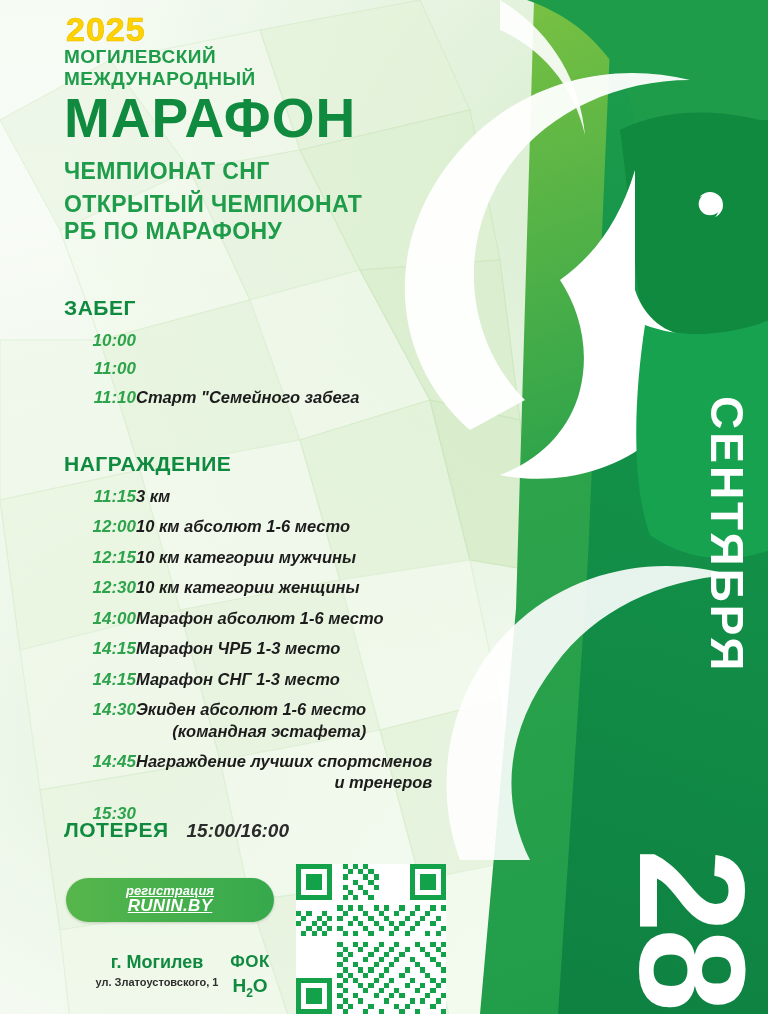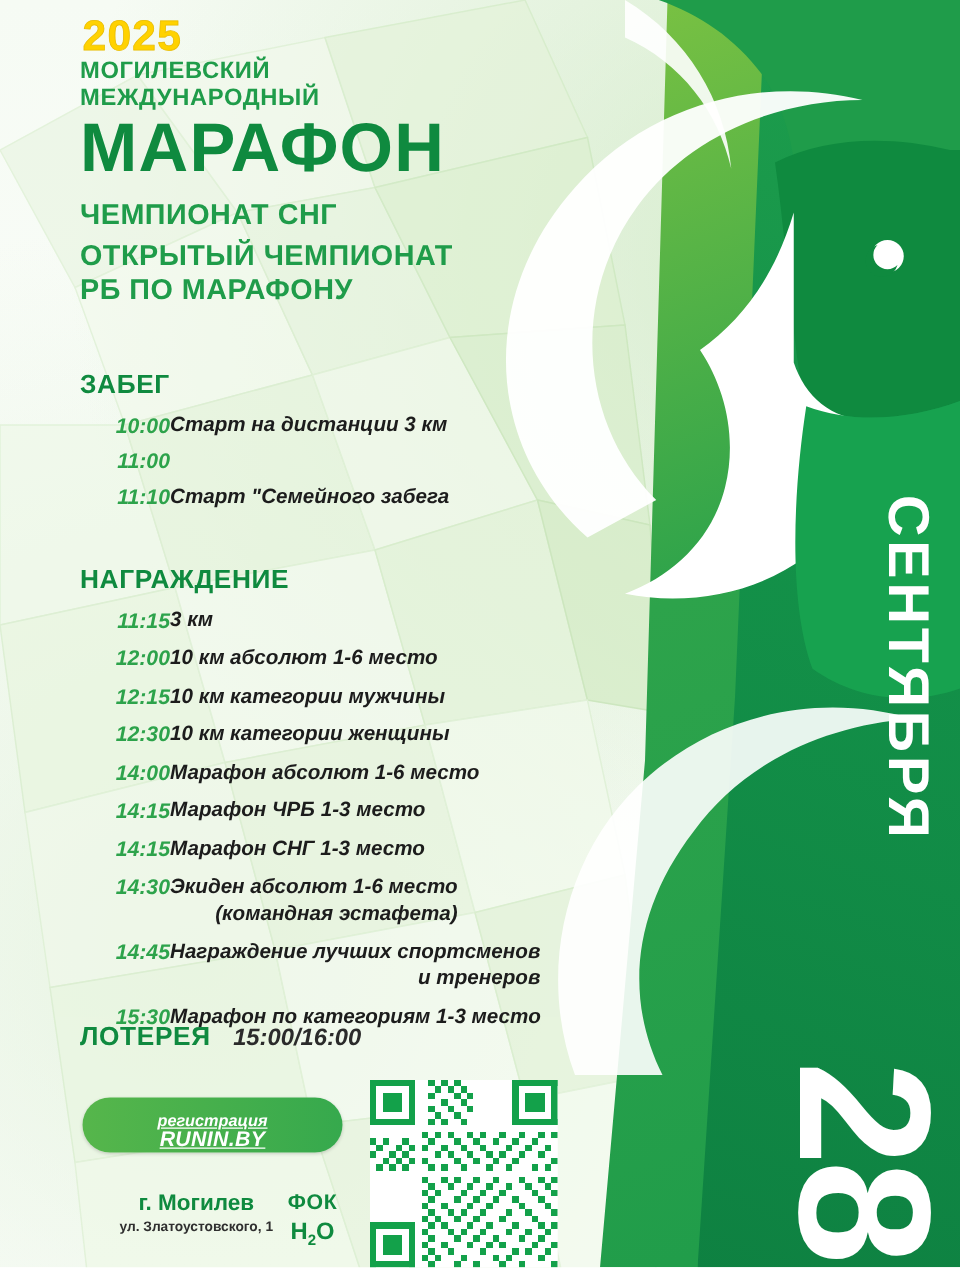--- a/index.html
+++ b/index.html
@@ -204,21 +204,21 @@
     left: 66px;
     top: 878px;
     width: 208px;
     height: 44px;
     border-radius: 22px;
     background: linear-gradient(90deg, #56b64b 0%, #36a94d 100%);
     color: #ffffff;
     display: flex;
     flex-direction: column;
     align-items: center;
-    justify-content: flex-end;
+    justify-content: center;
     border: none;
     cursor: pointer;
     box-shadow: 0 1px 3px rgba(0,0,0,.18);
   }
   .reg-btn .reg-label {
     font-size: 13px;
     font-style: italic;
     font-weight: 700;
     line-height: 1.05;
   }
@@ -368,21 +368,20 @@
       <div class="t-marathon">МАРАФОН</div>
       <div class="t-sub1">ЧЕМПИОНАТ СНГ</div>
       <div class="t-sub2" style="white-space:pre-line;">ОТКРЫТЫЙ ЧЕМПИОНАТ
 РБ ПО МАРАФОНУ</div>
     </div>
 
     <div class="section" id="race-section">
       <div class="section-title">ЗАБЕГ</div>
       <div class="row">
         <div class="time">10:00</div>
-        <div class="desc">Старт на дистанции 3 км</div>
       </div>
       <div class="row">
         <div class="time">11:00</div>
       </div>
       <div class="row">
         <div class="time">11:10</div>
         <div class="desc">Старт "Семейного забега</div>
       </div>
     </div>
 
@@ -421,21 +420,20 @@
         <div class="desc">Экиден абсолют 1-6 место
 (командная эстафета)</div>
       </div>
       <div class="row">
         <div class="time">14:45</div>
         <div class="desc">Награждение лучших спортсменов
 и тренеров</div>
       </div>
       <div class="row">
         <div class="time">15:30</div>
-        <div class="desc">Марафон по категориям 1-3 место</div>
       </div>
     </div>
 
     <div class="lottery">
       <div class="lottery-label">ЛОТЕРЕЯ</div>
       <div class="lottery-time">15:00/16:00</div>
     </div>
 
     <a class="reg-btn" href="#">
       <span class="reg-label">регистрация</span>

